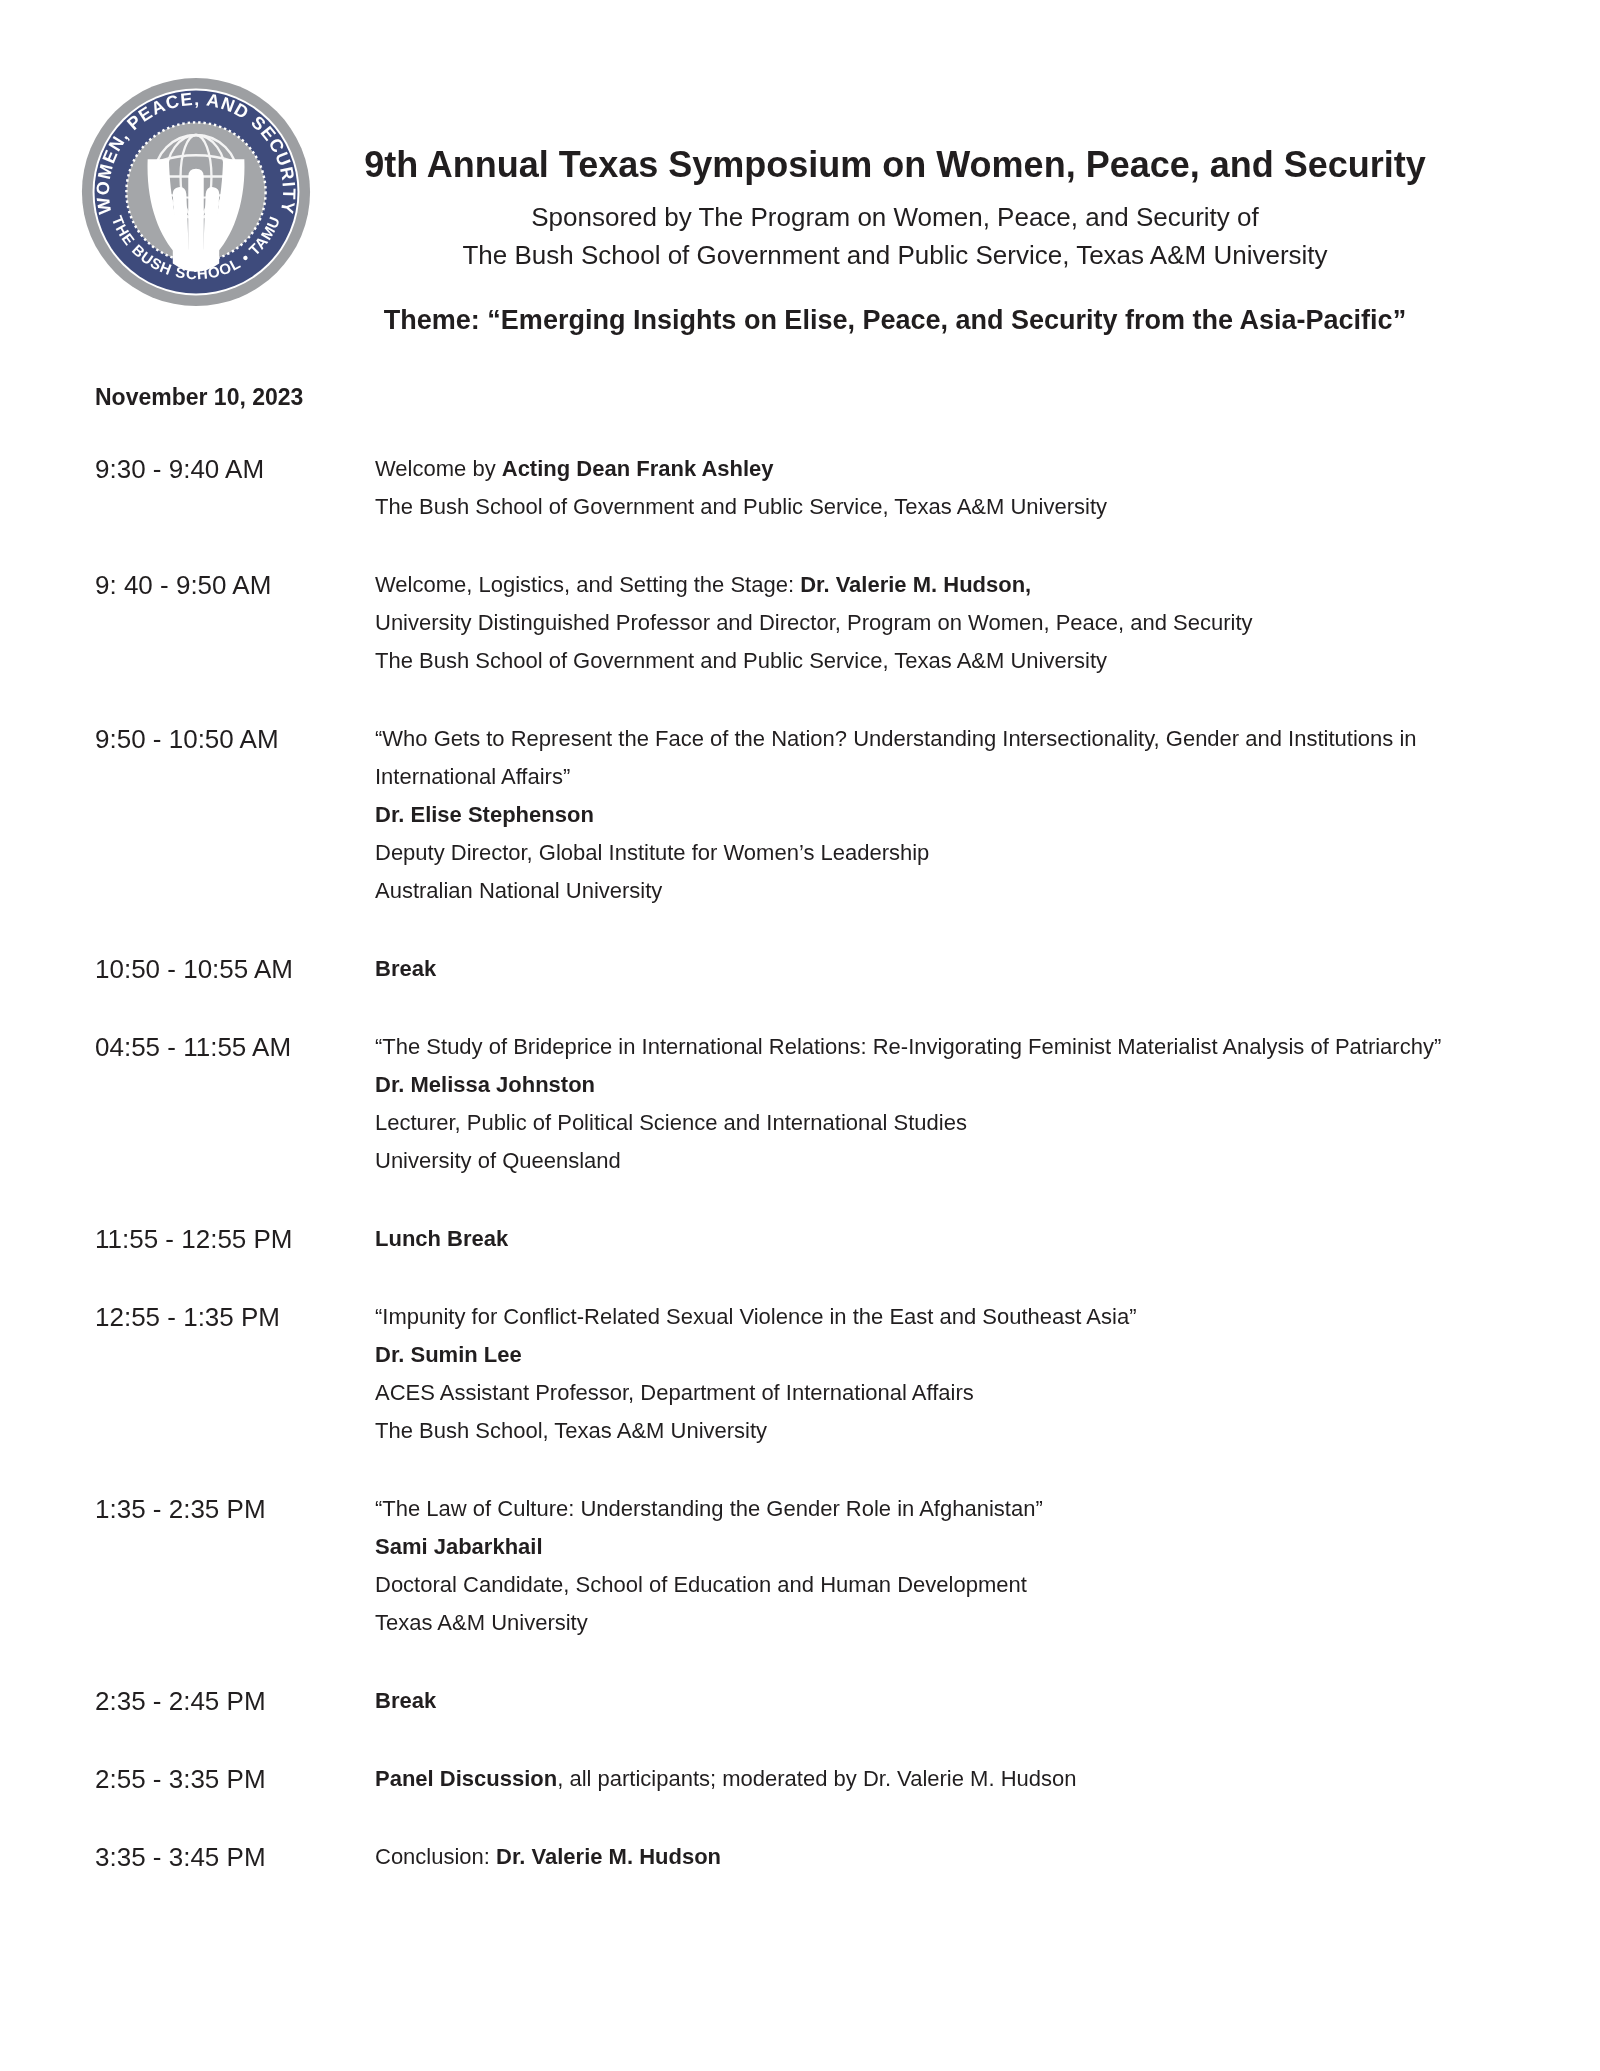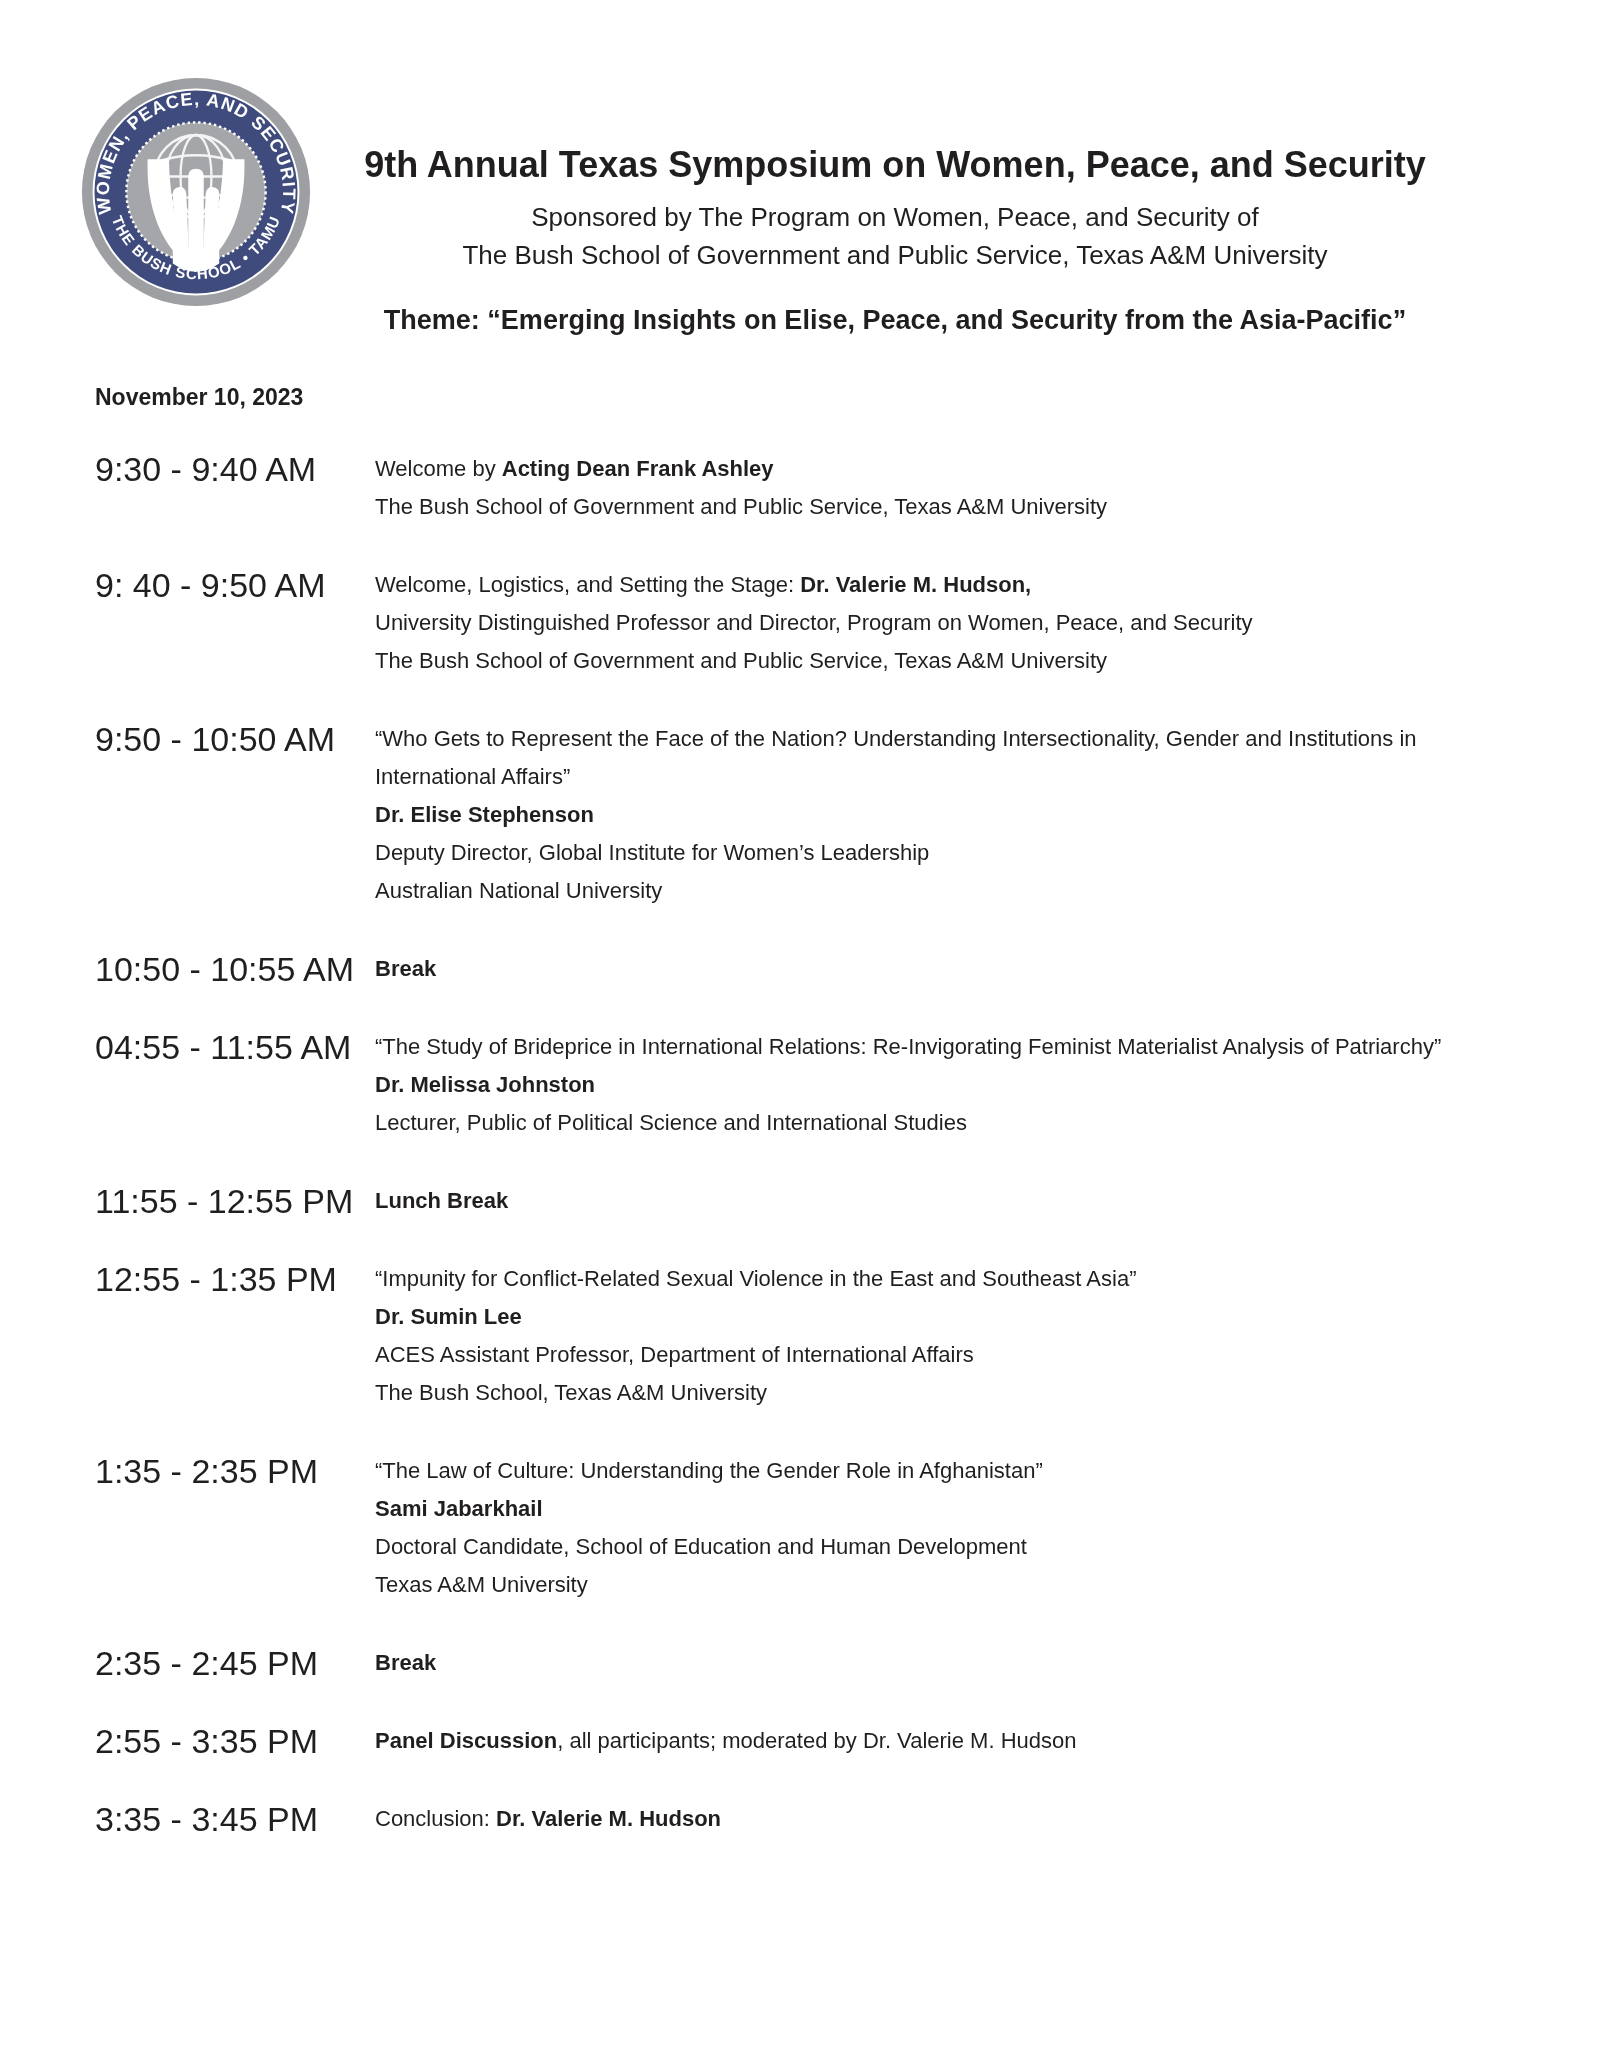--- a/index.html
+++ b/index.html
@@ -52,21 +52,21 @@
   }
   .schedule { margin-left: 95px; }
   .row {
     display: flex;
     align-items: flex-start;
     margin-bottom: 40px;
   }
   .time {
     flex: none;
     width: 280px;
-    font-size: 34px;
+    font-size: 26px;
     line-height: 38px;
   }
   .desc {
     width: 1090px;
     font-size: 22px;
     line-height: 38px;
   }
   .line { min-height: 38px; }
   .b { font-weight: bold; }
   .logo-ring-text {
@@ -160,20 +160,21 @@
         <div class="desc">
           <div class="line"><span class="b">Break</span></div>
         </div>
       </div>
       <div class="row">
         <div class="time">04:55 - 11:55 AM</div>
         <div class="desc">
           <div class="line"><span>“The Study of Brideprice in International Relations: Re-Invigorating Feminist Materialist Analysis of Patriarchy”</span></div>
           <div class="line"><span class="b">Dr. Melissa Johnston</span></div>
           <div class="line"><span>Lecturer, Public of Political Science and International Studies</span></div>
+          <div class="line"><span>University of Queensland</span></div>
         </div>
       </div>
       <div class="row">
         <div class="time">11:55 - 12:55 PM</div>
         <div class="desc">
           <div class="line"><span class="b">Lunch Break</span></div>
         </div>
       </div>
       <div class="row">
         <div class="time">12:55 - 1:35 PM</div>

